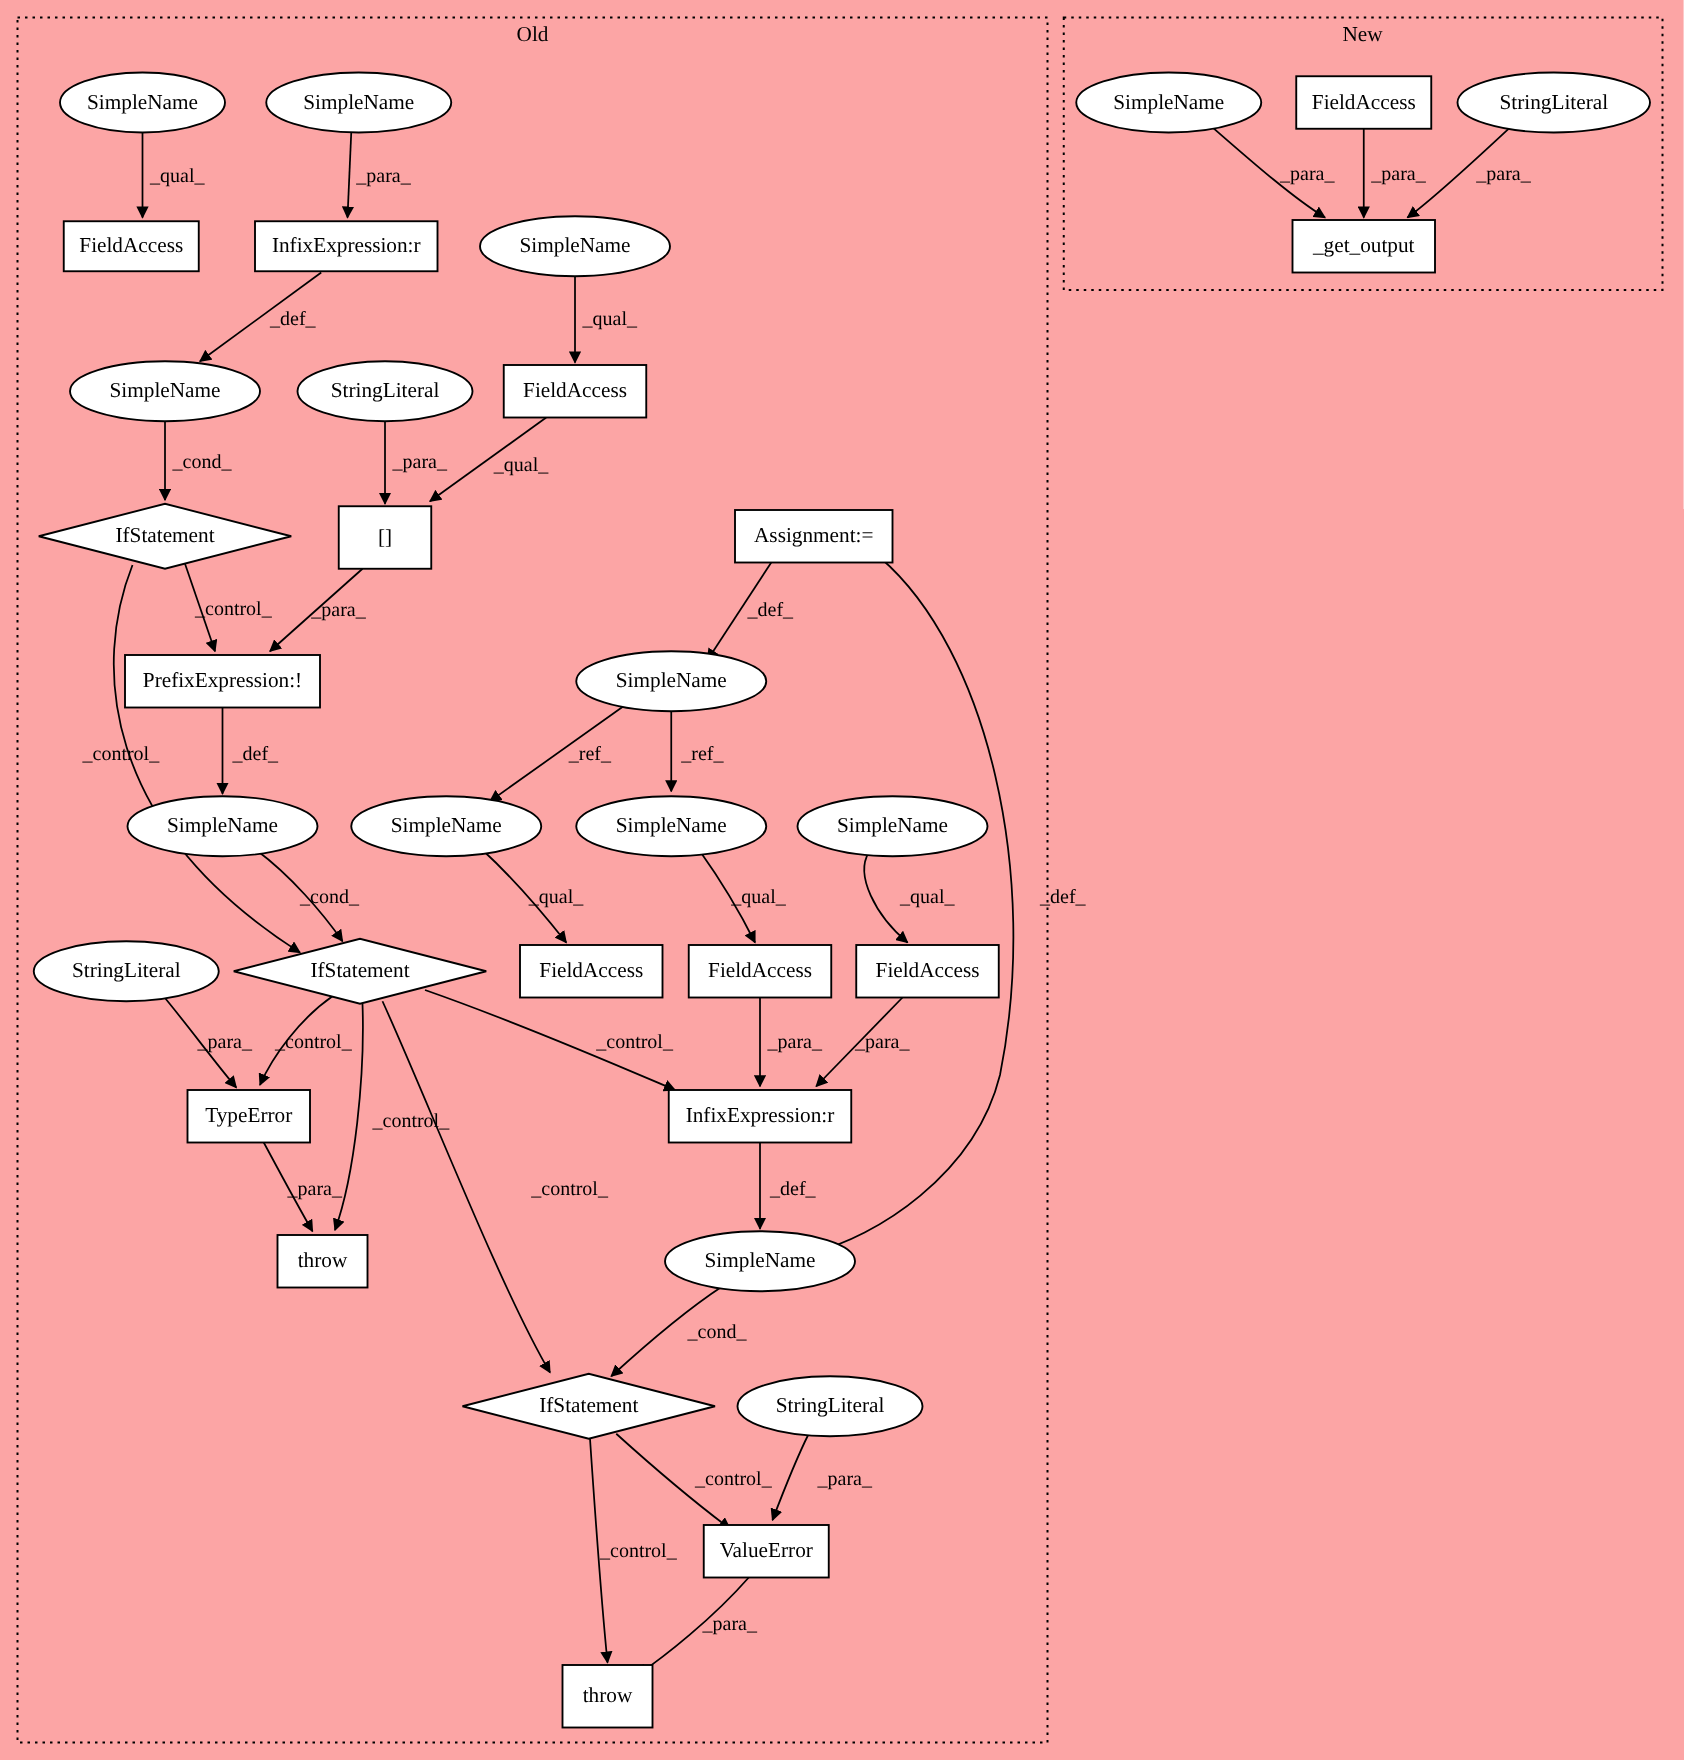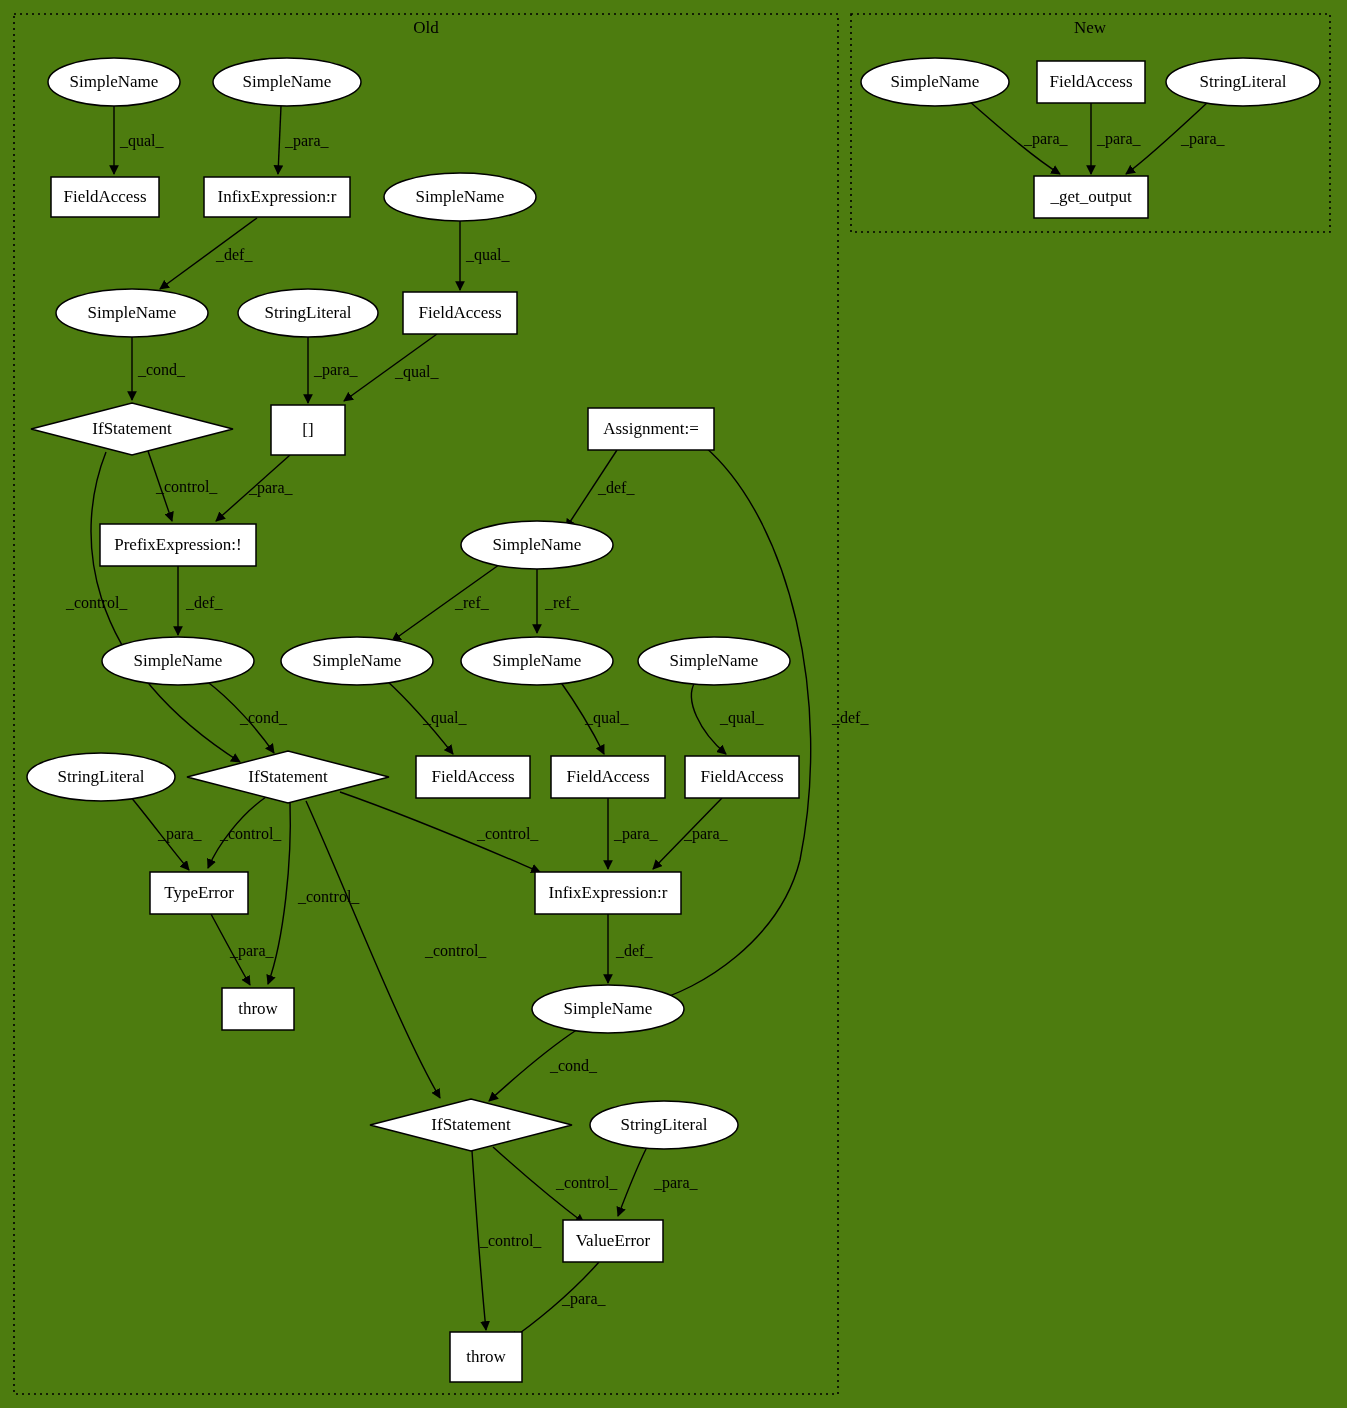--- a/index.html
+++ b/index.html
@@ -1,16 +1,16 @@
 <!DOCTYPE html>
 <html><head>
 <meta charset="utf-8">
 <style>
   html,body{margin:0;padding:0;background:#ffffff;}
-  #stage{position:relative;width:1347px;height:1408px;background:#4d7c0f;
+  #stage{position:relative;width:1347px;height:1408px;background:#fca5a5;
          font-family:"Liberation Serif", "DejaVu Serif", serif;}
   svg#graph{position:absolute;left:0;top:0;width:1347px;height:1408px;display:block;}
   .cluster-rect{fill:none;stroke:#000000;stroke-width:1.6;stroke-dasharray:2 4;stroke-linecap:butt;}
   .cluster-label{font-family:"Liberation Serif","DejaVu Serif",serif;font-size:17px;fill:#000;text-anchor:middle;}
   .node-shape{fill:#ffffff;stroke:#000000;stroke-width:1.5;}
   .node-label{font-family:"Liberation Serif","DejaVu Serif",serif;font-size:17px;fill:#000000;text-anchor:middle;dominant-baseline:middle;}
   .edge-path{fill:none;stroke:#000000;stroke-width:1.4;}
   .edge-head{fill:#000000;stroke:none;}
   .edge-label{font-family:"Liberation Serif","DejaVu Serif",serif;font-size:16px;fill:#000000;text-anchor:start;dominant-baseline:middle;}
 </style>

